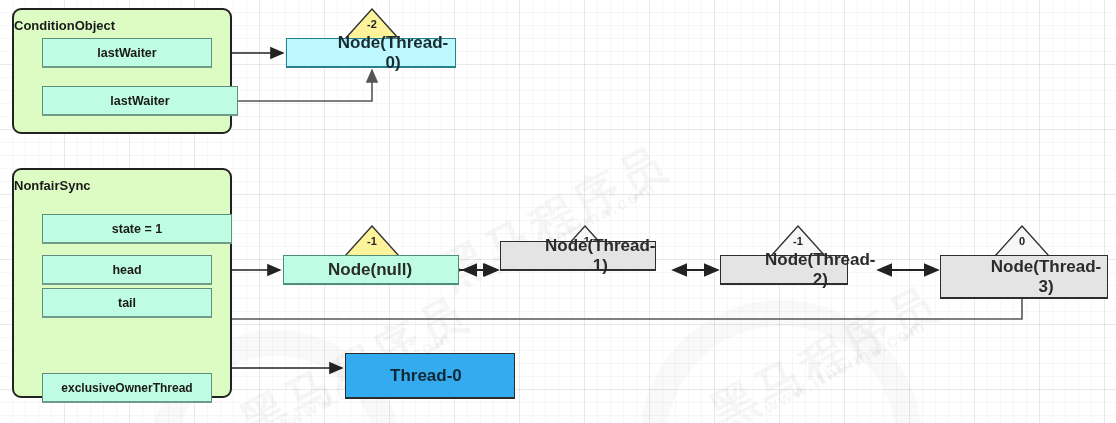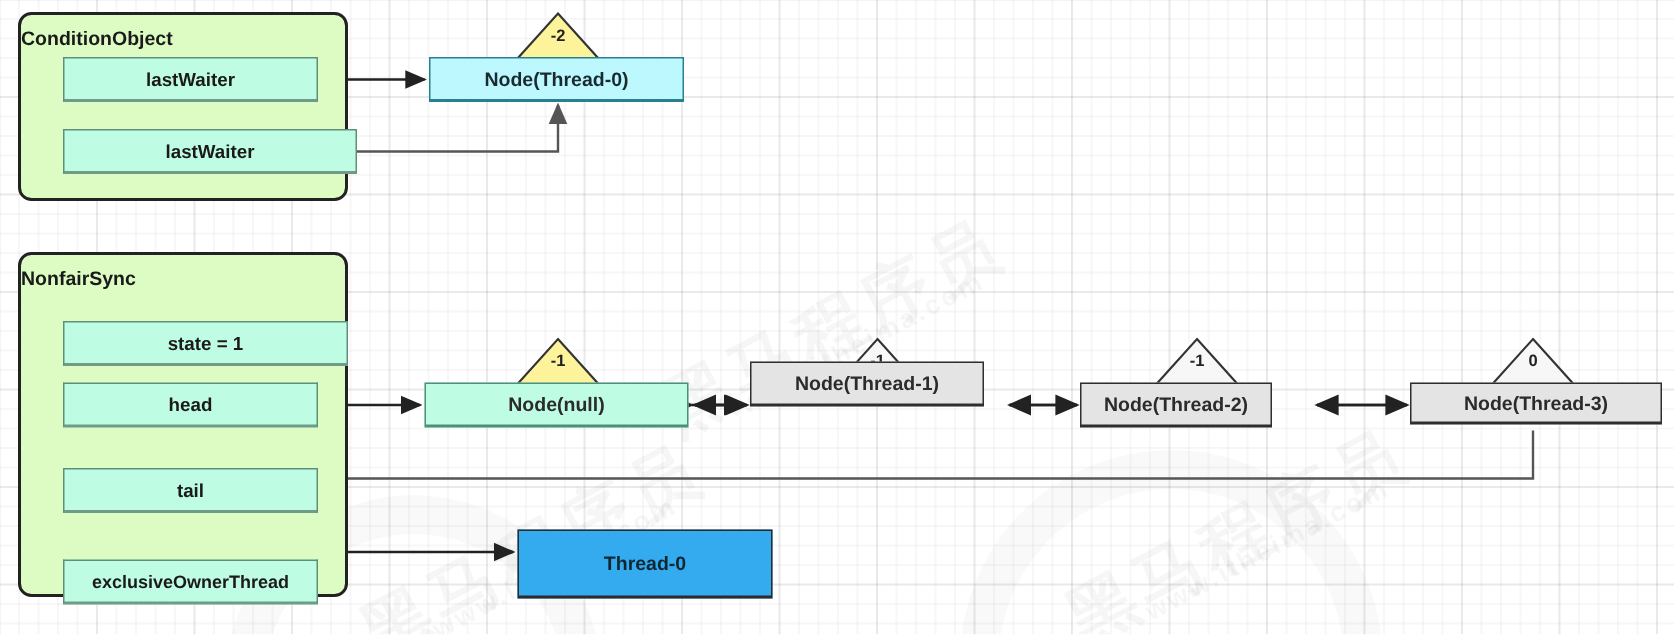--- a/index.html
+++ b/index.html
@@ -62,26 +62,27 @@
     background:#bffce4;
     border:1px solid #5f8f7c;
     border-bottom:2px solid #6f9b88;
     display:flex;align-items:center;justify-content:center;
     font-size:12.5px;font-weight:bold;color:#1a1a1a;
     text-align:center;
   }
   .nodebox{
     position:absolute;
     box-sizing:border-box;
-    display:flex;align-items:center;justify-content:center;
-    font-size:13px;font-weight:bold;color:#2b2b2b;
+    display:flex;align-items:center;
+    font-size:17px;font-weight:bold;color:#2b2b2b;
     border:1px solid #333;
     border-bottom:2px solid #555;
     text-align:center;
     z-index:3;
+    padding-left:44px;
   }
   .nodebox.cyan{background:#bdf8ff;border-color:#2a7f8f;color:#1a2b30;}
   .nodebox.mint{background:#bffce4;border-color:#4d8f78;}
   .nodebox.gray{background:#e4e4e4;border-color:#2e2e2e;}
   .nodebox.blue{background:#33abee;border-color:#2b2b2b;color:#102733;}
 
   .waitflag{
     position:absolute;
     width:0;height:0;
     z-index:1;
@@ -161,21 +162,21 @@
 
   <div class="group" style="left:12px;top:168px;width:220px;height:230px;">
     <div class="group-title" style="top:8px;">NonfairSync</div>
   </div>
   <div class="field" style="left:42px;top:214px;width:190px;height:30px;">
     <span>state = 1</span>
   </div>
   <div class="field" style="left:42px;top:255px;width:170px;height:30px;">
     <span>head</span>
   </div>
-  <div class="field" style="left:42px;top:312px;width:170px;height:30px;">
+  <div class="field" style="left:42px;top:288px;width:170px;height:30px;">
     <span>tail</span>
   </div>
   <div class="field" style="left:42px;top:353px;width:170px;height:30px;font-size:12px;margin-top:20px;">
     <span>exclusiveOwnerThread</span>
   </div>
 
   <div class="waitflag" style="left:372px;top:38px;">
     <svg class="tri" width="56" height="32" viewBox="0 0 56 32" style="left:-28px;top:-30px;">
       <path d="M28,1 L55,31 L1,31 z" fill="#fcf39a" stroke="#333" stroke-width="1.4"></path>
     </svg>
@@ -214,21 +215,21 @@
   <div class="nodebox gray" style="left:720px;top:255px;width:128px;height:30px;">
     <span>Node(Thread-2)</span>
   </div>
 
   <div class="waitflag" style="left:1022px;top:255px;">
     <svg class="tri" width="56" height="32" viewBox="0 0 56 32" style="left:-28px;top:-30px;">
       <path d="M28,1 L55,31 L1,31 z" fill="#f7f7f7" stroke="#333" stroke-width="1.4"></path>
     </svg>
     <div class="val" style="top:-20px;">0</div>
   </div>
-  <div class="nodebox gray" style="left:940px;top:255px;width:168px;height:28px;">
+  <div class="nodebox gray" style="left:940px;top:255px;width:168px;height:44px;">
     <span>Node(Thread-3)</span>
   </div>
 
   <div class="nodebox blue" style="left:345px;top:353px;width:170px;height:46px;">
     <span>Thread-0</span>
   </div>
 
 </div>
 
 </body></html>

